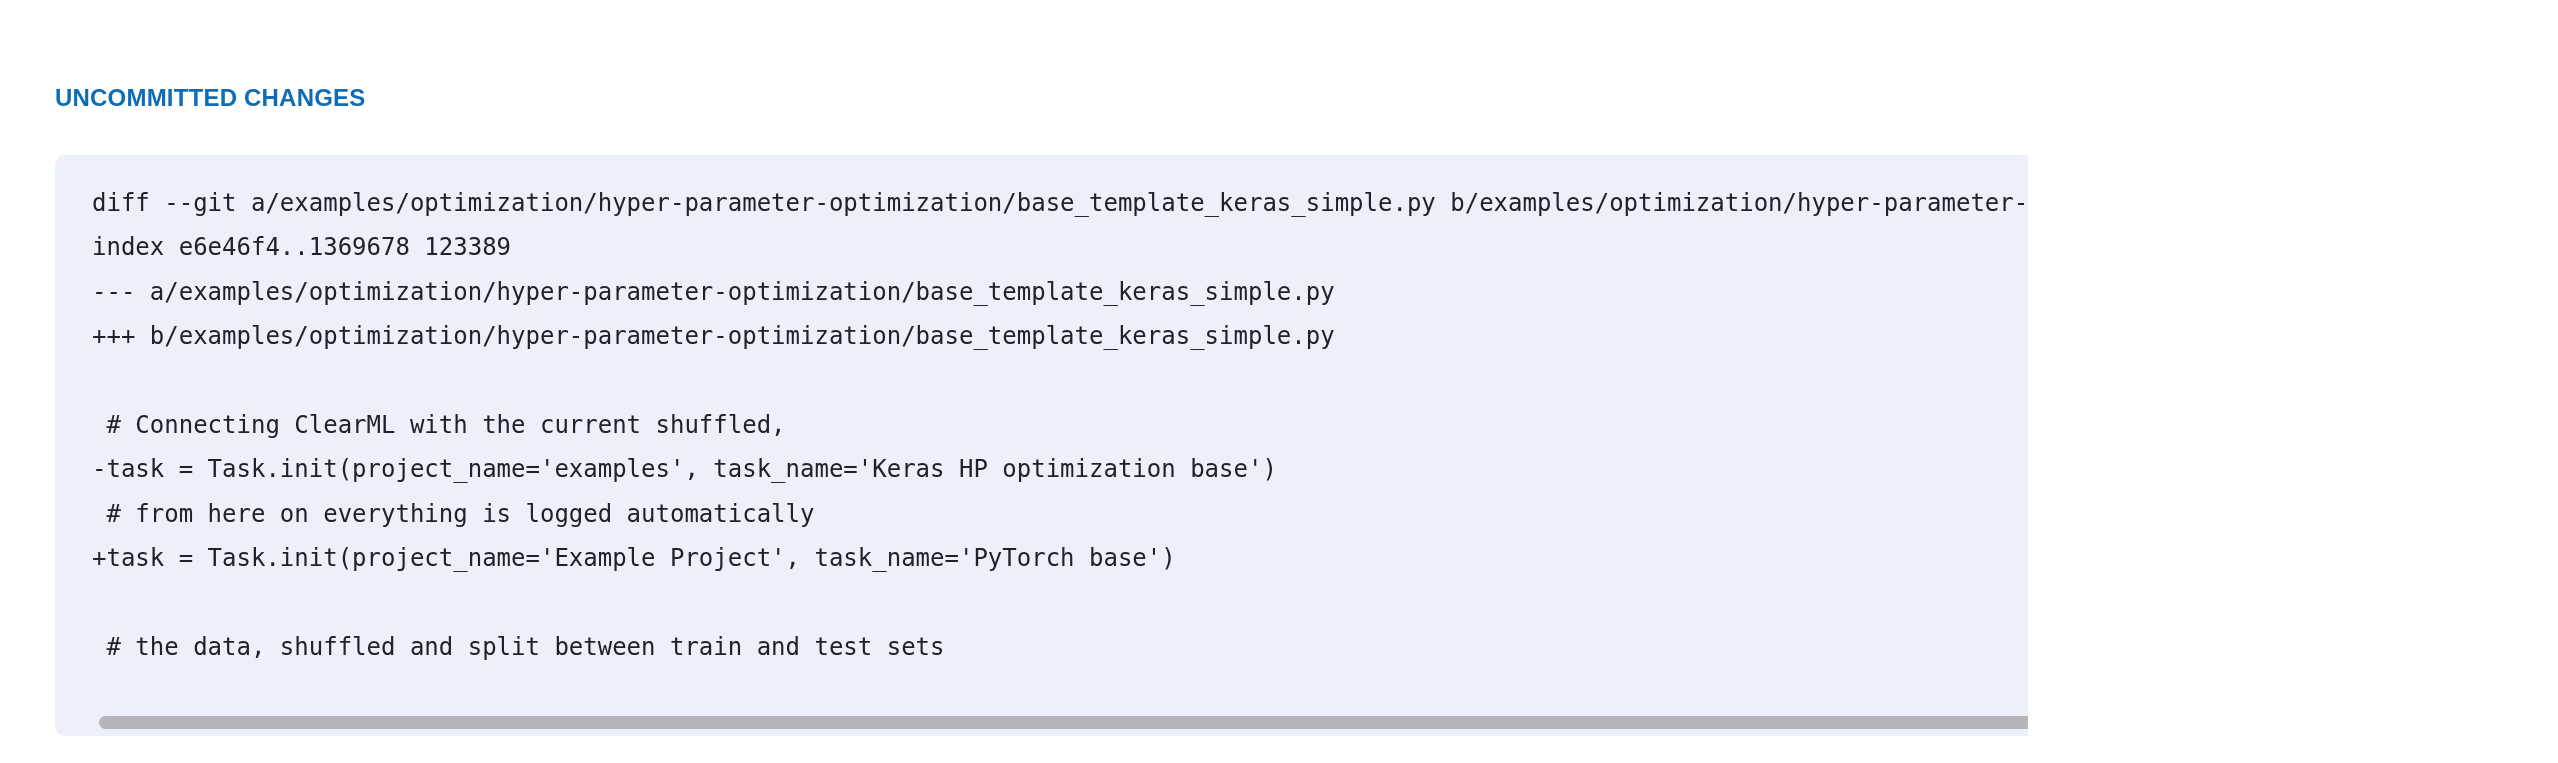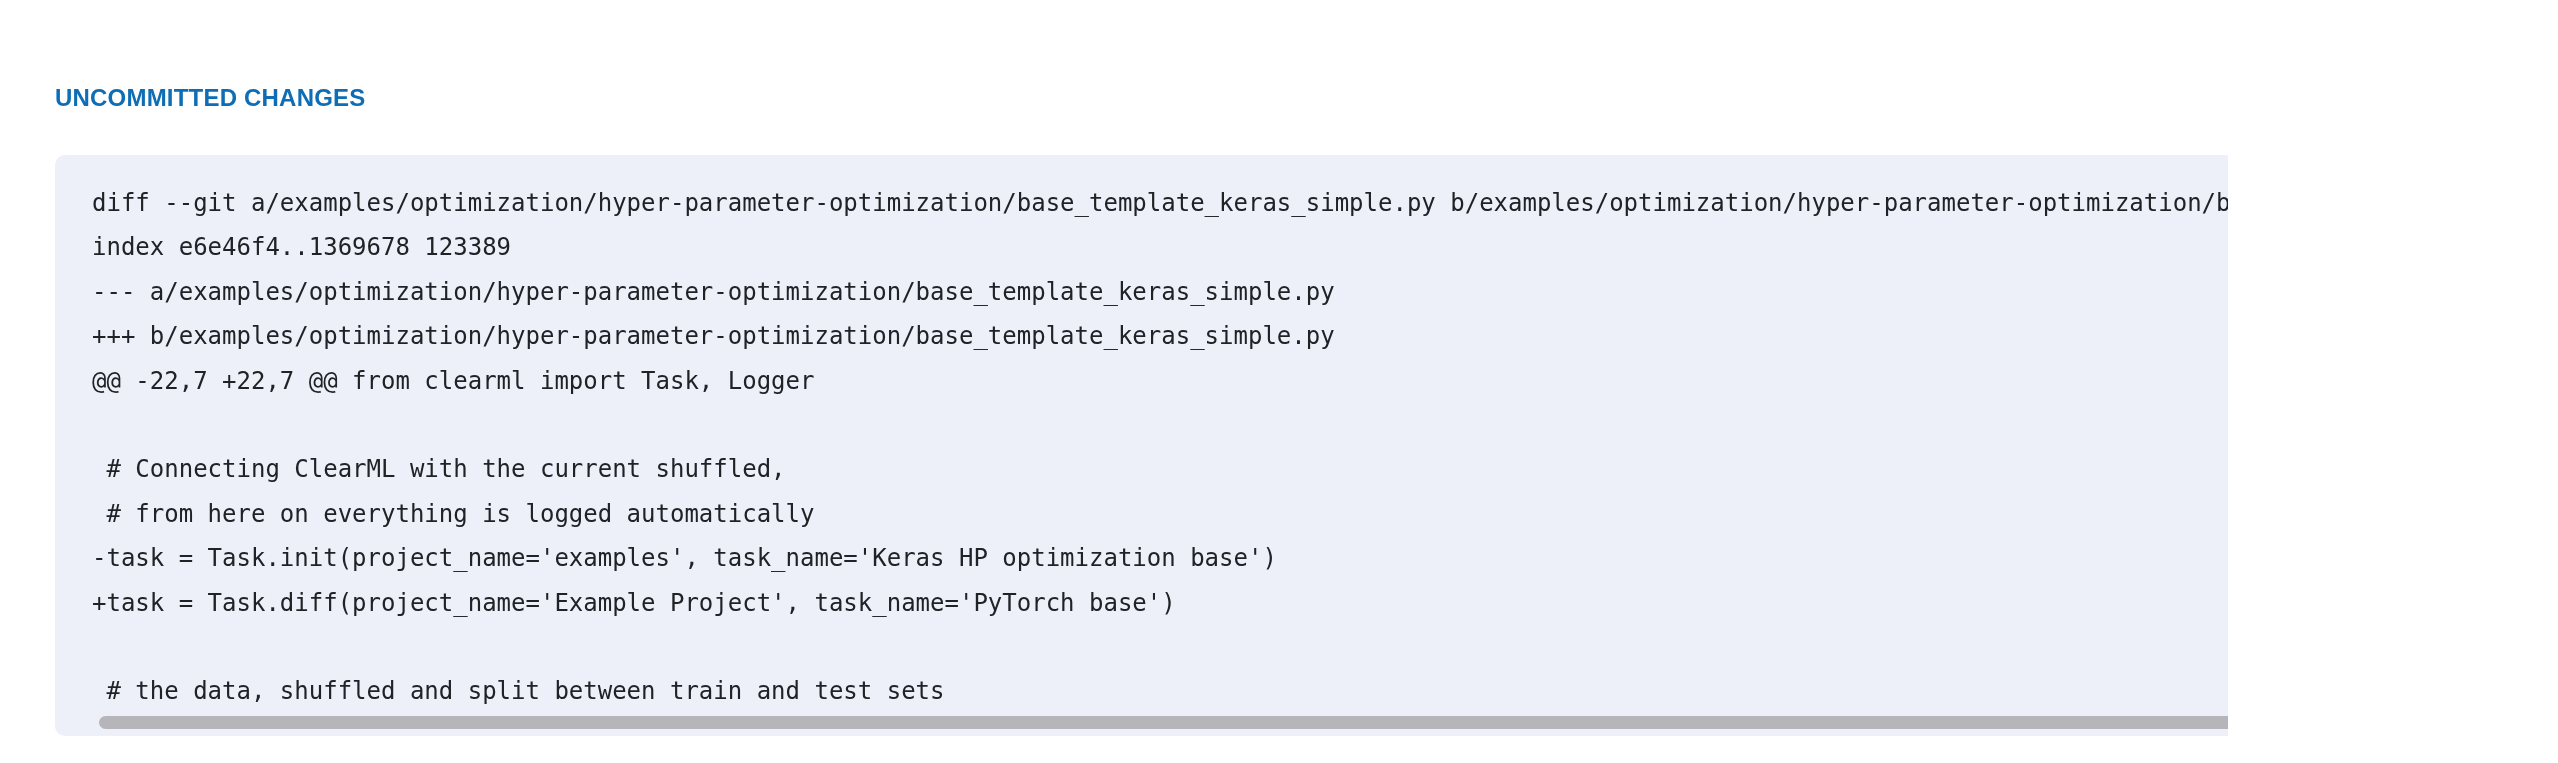--- a/index.html
+++ b/index.html
@@ -11,21 +11,21 @@
   }
   * { box-sizing: border-box; }
   html, body {
     margin: 0;
     padding: 0;
     background: var(--page-bg);
     font-family: "Liberation Sans", sans-serif;
   }
   .stage {
     position: relative;
-    width: 2228px;
+    width: 2028px;
     height: 763px;
     background: var(--page-bg);
     overflow: hidden;
   }
   .section-title {
     position: absolute;
     left: 55px;
     top: 84px;
     margin: 0;
     font-size: 24px;
@@ -86,26 +86,25 @@
 <div class="stage">
 
   <h4 class="section-title">UNCOMMITTED CHANGES</h4>
 
   <div class="diff-panel">
     <div class="diff-code">
       <div class="diff-line">diff --git a/examples/optimization/hyper-parameter-optimization/base_template_keras_simple.py b/examples/optimization/hyper-parameter-optimization/base_template_keras_simple.py</div>
       <div class="diff-line">index e6e46f4..1369678 123389</div>
       <div class="diff-line">--- a/examples/optimization/hyper-parameter-optimization/base_template_keras_simple.py</div>
       <div class="diff-line">+++ b/examples/optimization/hyper-parameter-optimization/base_template_keras_simple.py</div>
-      <div class="diff-line">@@ -22,7 +22,7 @@ from clearml import Task, Logger</div>
       <div class="diff-line"></div>
       <div class="diff-line"> # Connecting ClearML with the current shuffled,</div>
+      <div class="diff-line">-task = Task.init(project_name='examples', task_name='Keras HP optimization base')</div>
       <div class="diff-line"> # from here on everything is logged automatically</div>
-      <div class="diff-line">-task = Task.init(project_name='examples', task_name='Keras HP optimization base')</div>
-      <div class="diff-line">+task = Task.diff(project_name='Example Project', task_name='PyTorch base')</div>
+      <div class="diff-line">+task = Task.init(project_name='Example Project', task_name='PyTorch base')</div>
       <div class="diff-line"></div>
       <div class="diff-line"> # the data, shuffled and split between train and test sets</div>
     </div>
 
     <div class="hscroll-thumb"></div>
 
     <div class="vscroll-thumb"></div>
   </div>
 
 </div>

